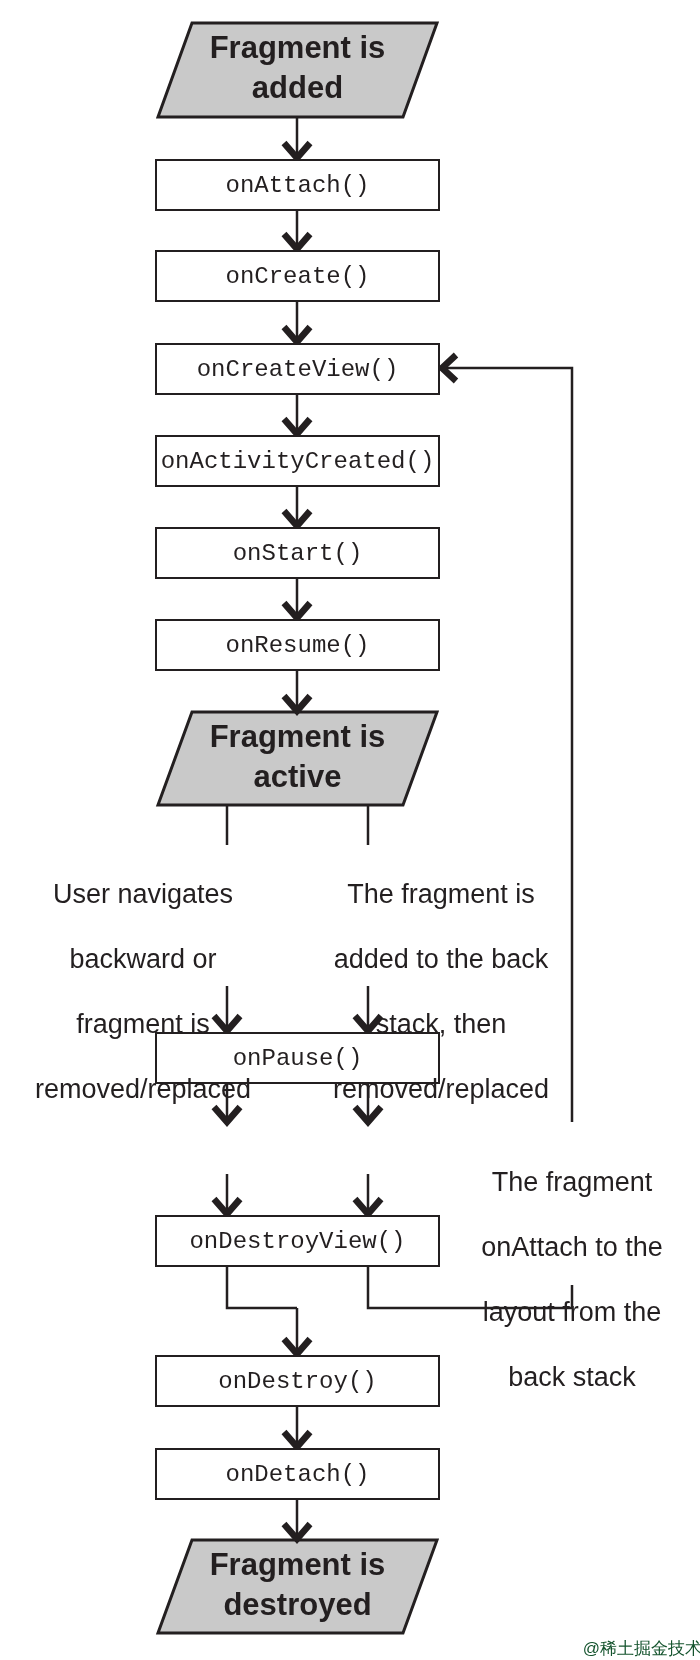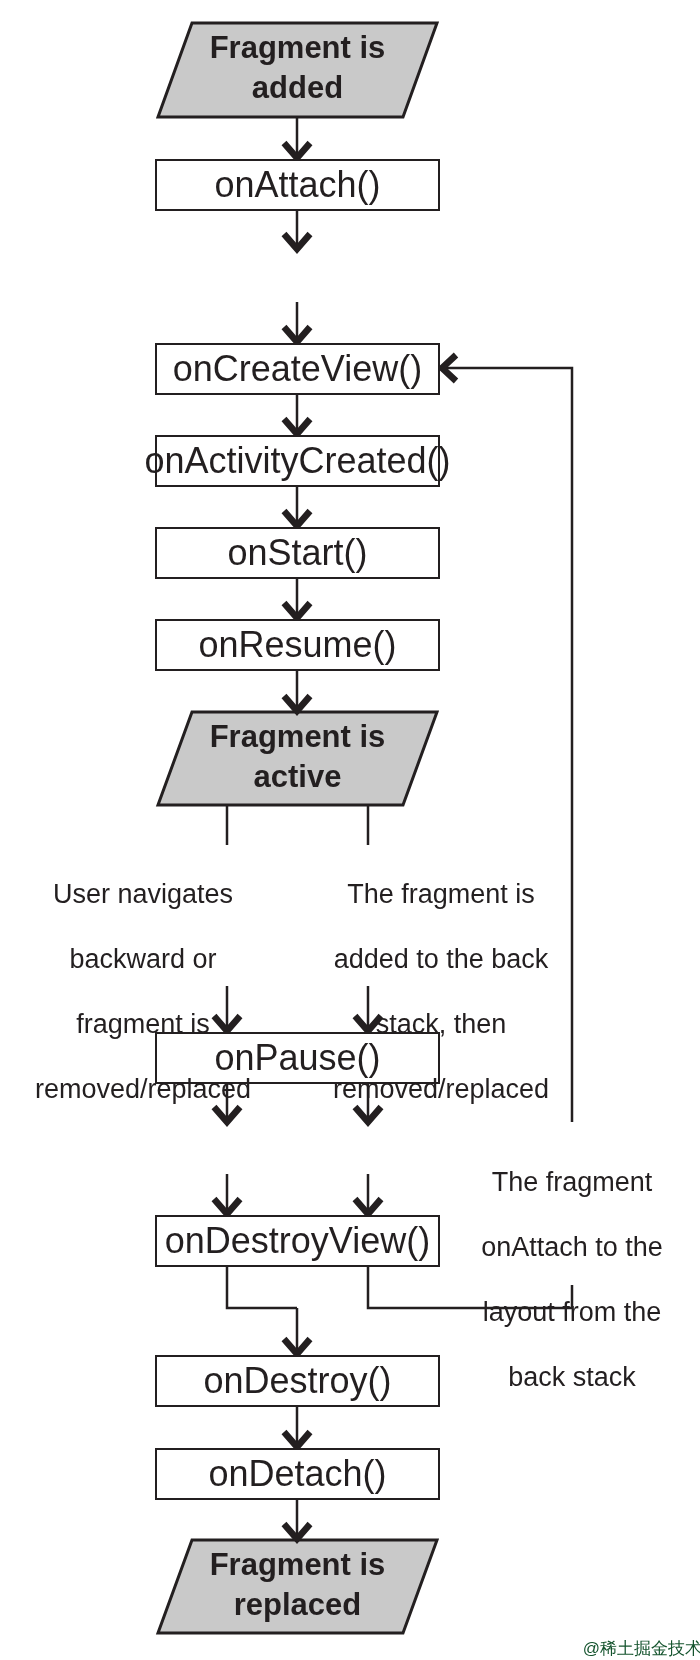--- a/index.html
+++ b/index.html
@@ -18,24 +18,25 @@
     position: absolute;
     left: 155px;
     width: 285px;
     height: 52px;
     box-sizing: border-box;
     background: #ffffff;
     border: 2px solid #231f20;
     display: flex;
     align-items: center;
     justify-content: center;
-    font-size: 36px;
+    font-size: 24px;
     letter-spacing: 0px;
     color: #231f20;
     white-space: nowrap;
+    font-family: Liberation Mono, monospace;
   }
   .para-label {
     position: absolute;
     left: 158px;
     width: 279px;
     text-align: center;
     font-weight: bold;
     font-size: 31px;
     line-height: 40px;
     color: #231f20;
@@ -152,24 +153,25 @@
   <div class="para-label" style="top:28px">
     <div>Fragment is</div>
     <div>added</div>
   </div>
   <div class="para-label" style="top:717px">
     <div>Fragment is</div>
     <div>active</div>
   </div>
   <div class="para-label" style="top:1545px">
     <div>Fragment is</div>
-    <div>replaced</div>
+    <div>destroyed</div>
   </div>
 
   <div class="box" style="top:159px">onAttach()</div>
+  <div class="box" style="top:250px">onCreate()</div>
   <div class="box" style="top:343px">onCreateView()</div>
   <div class="box" style="top:435px">onActivityCreated()</div>
   <div class="box" style="top:527px">onStart()</div>
   <div class="box" style="top:619px">onResume()</div>
   <div class="box" style="top:1032px">onPause()</div>
   <div class="box" style="top:1215px">onDestroyView()</div>
   <div class="box" style="top:1355px">onDestroy()</div>
   <div class="box" style="top:1448px">onDetach()</div>
 
   <div class="note" style="left:13px; top:846px; width:260px">

